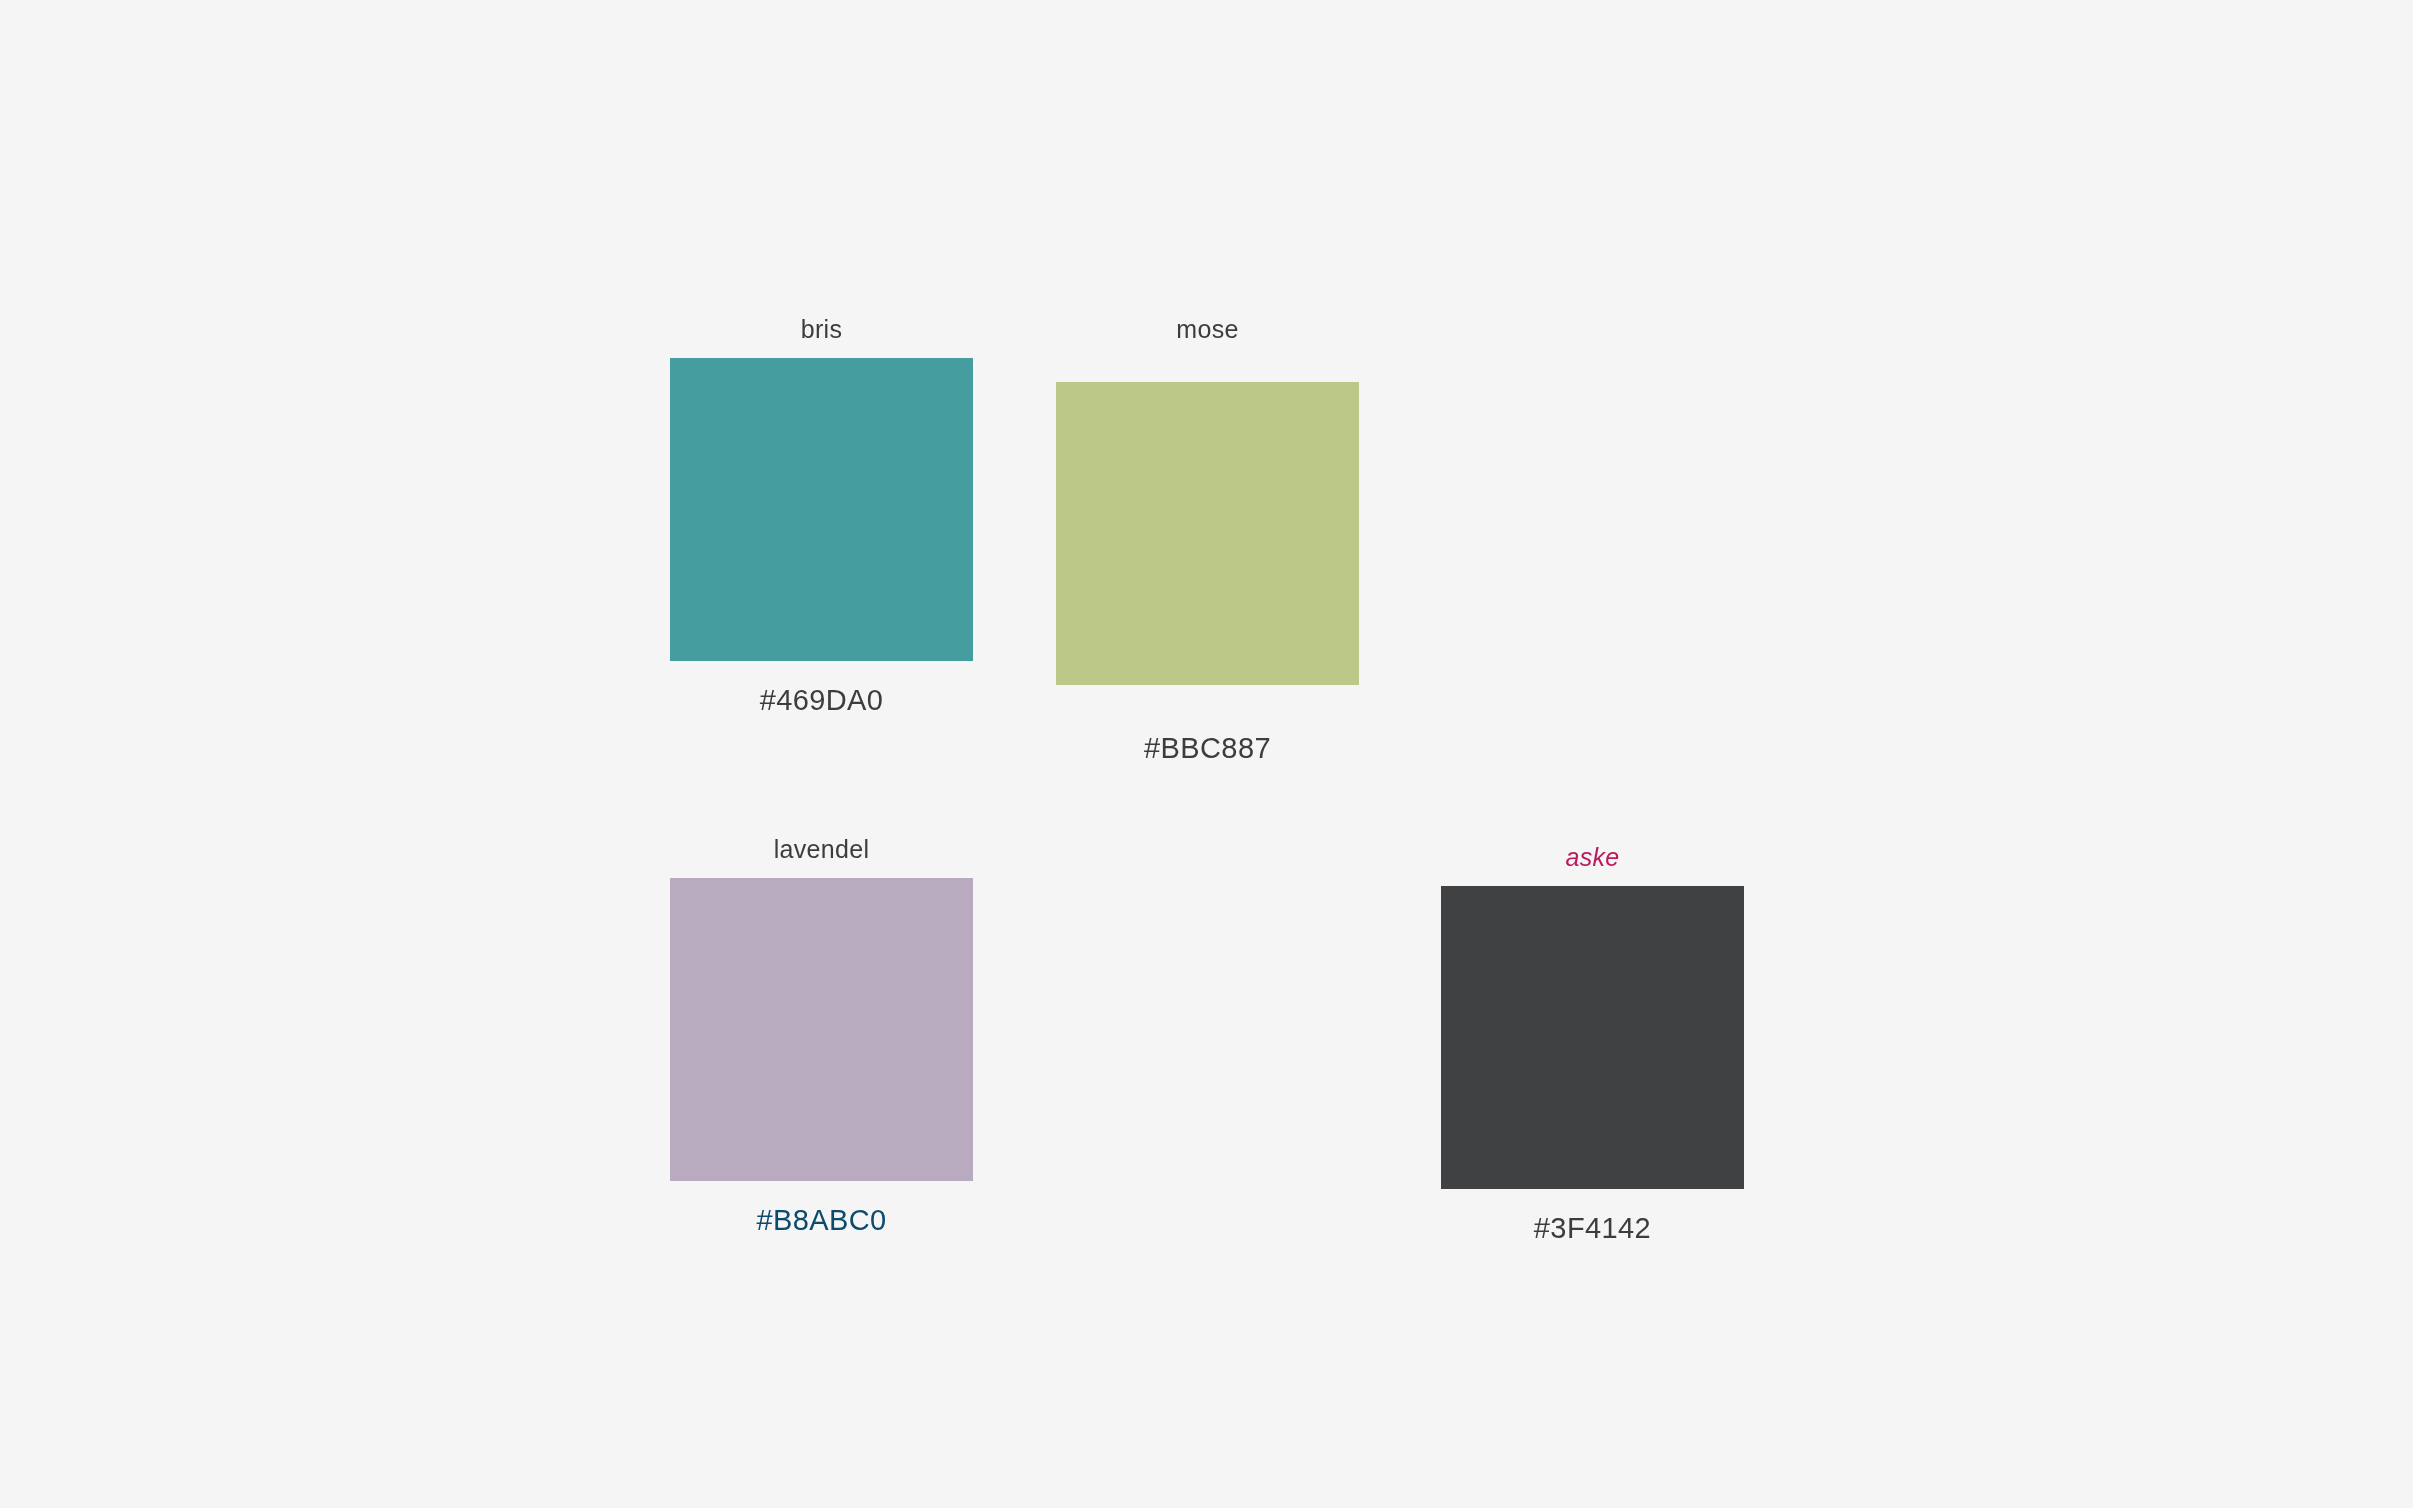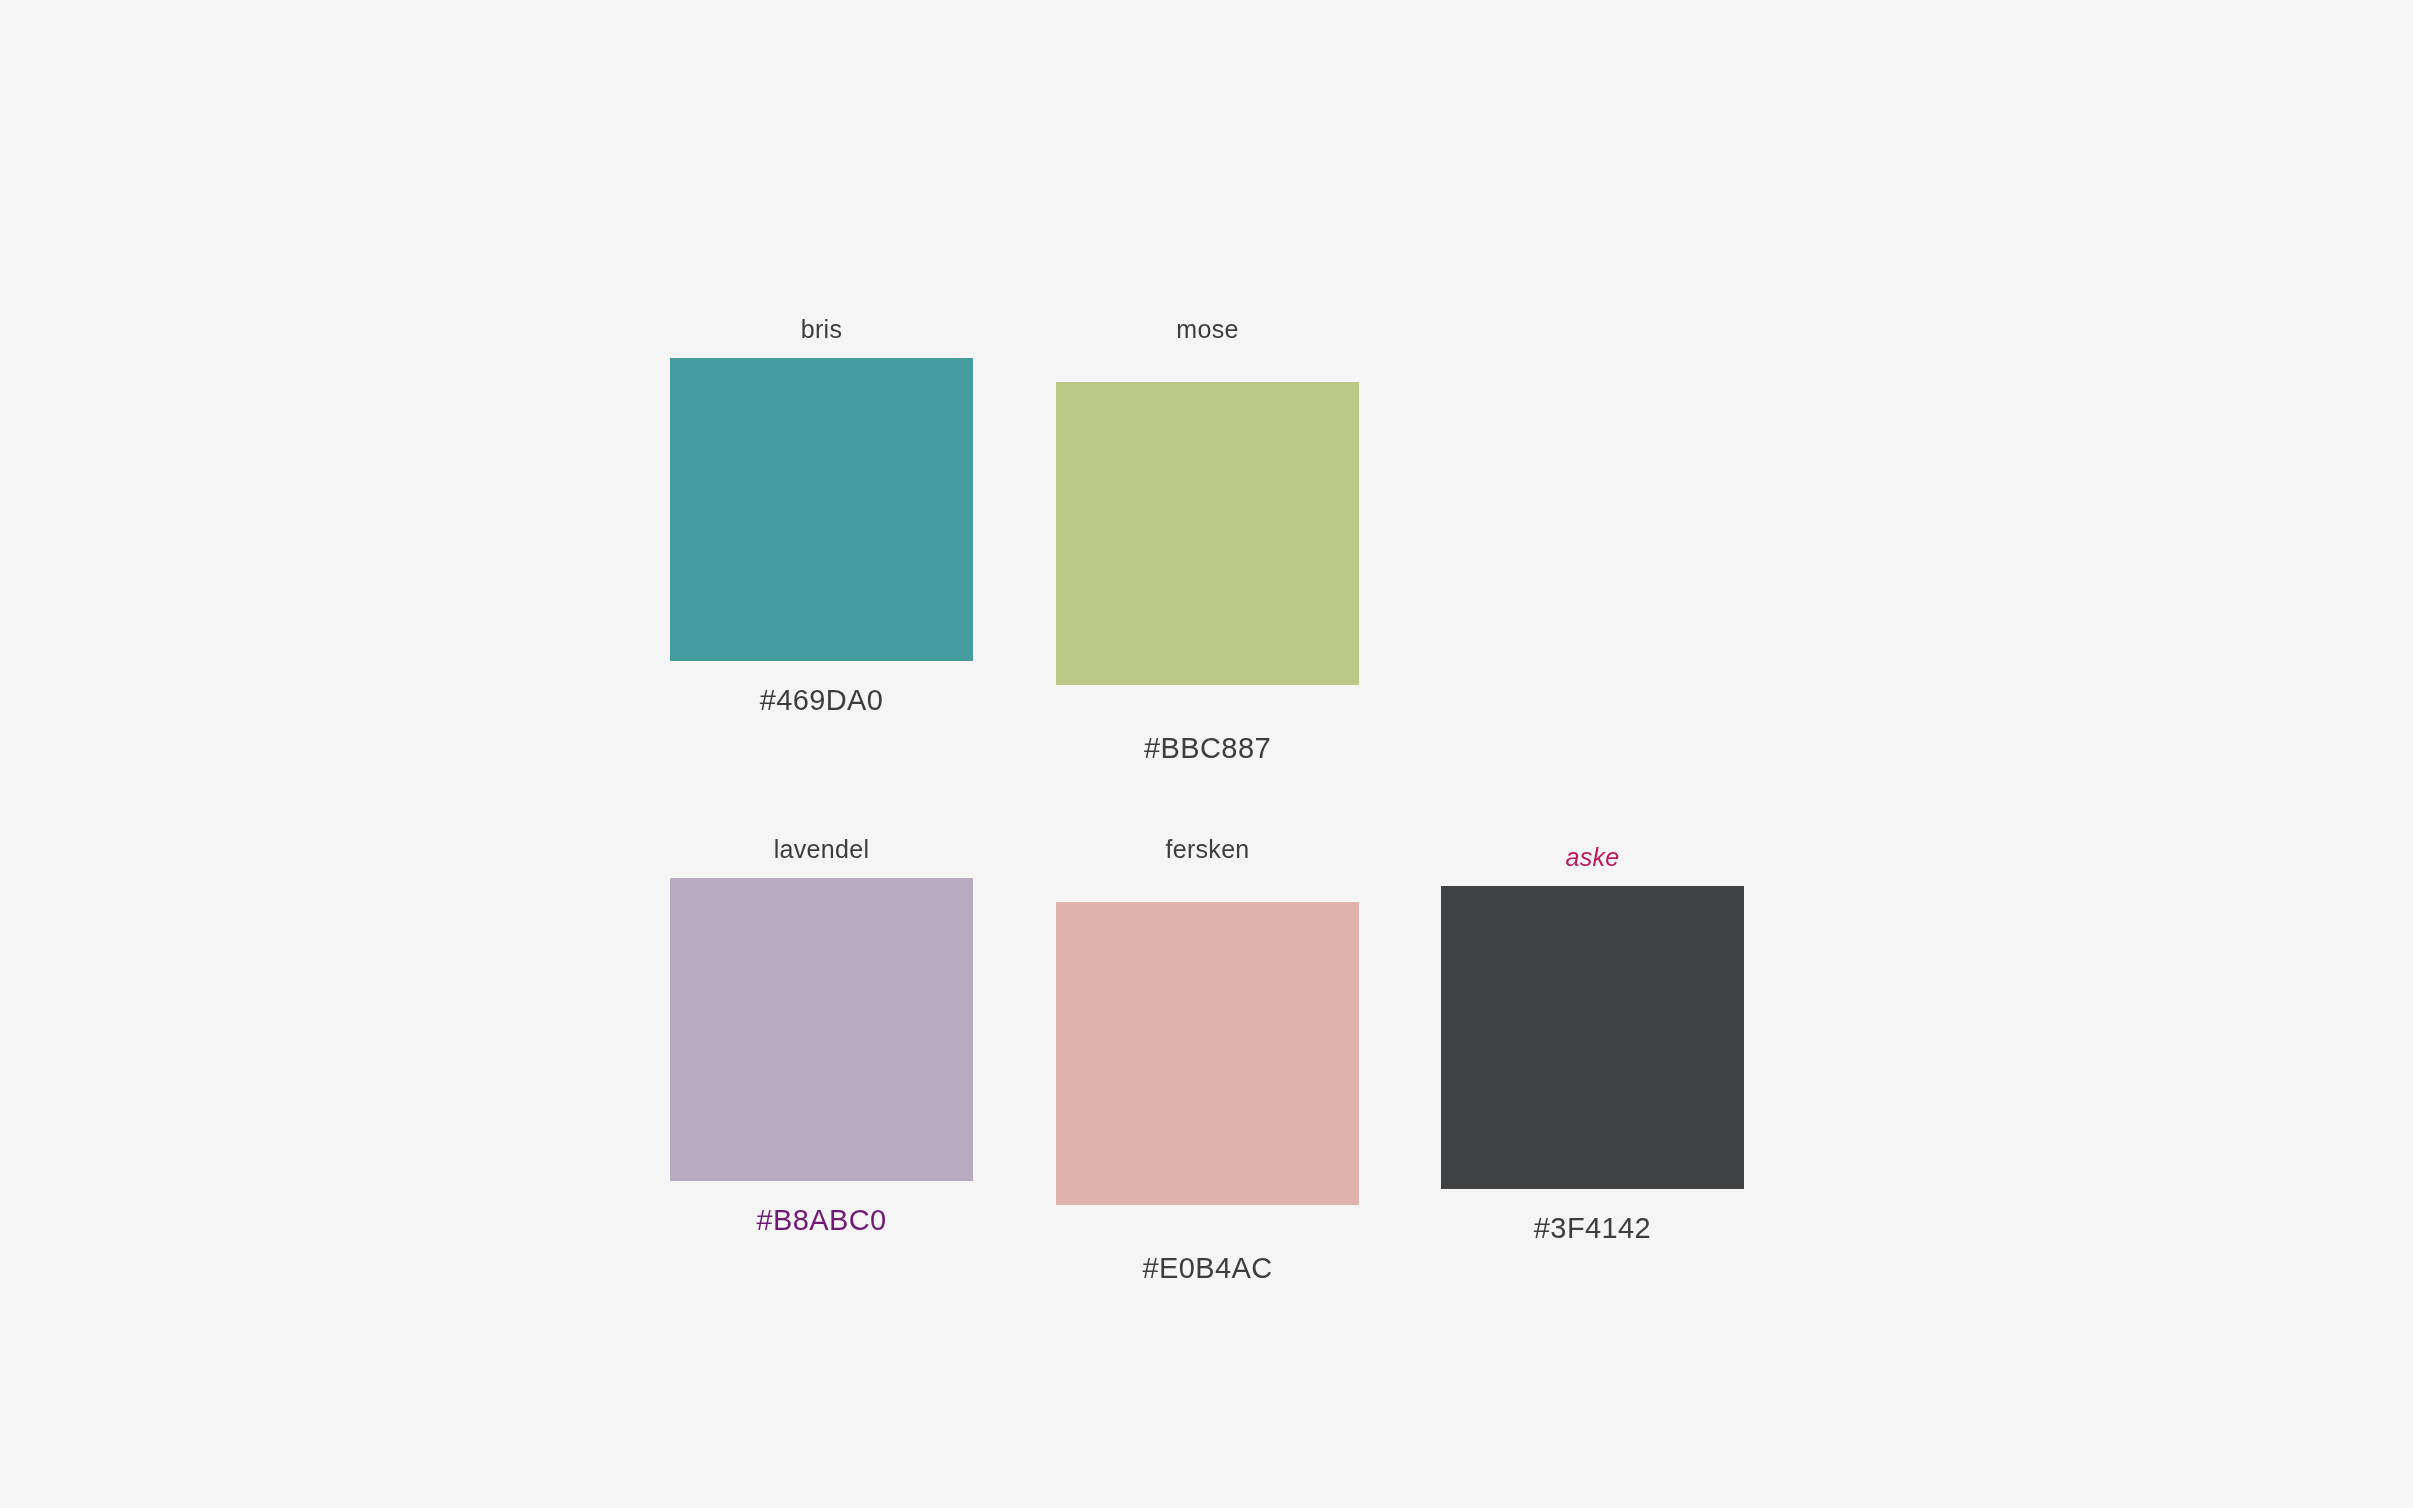--- a/index.html
+++ b/index.html
@@ -82,28 +82,23 @@
   <div class="swatch-cell col-1 row-0">
     <div class="swatch-name" style="color: rgb(59, 61, 62);">mose</div>
     <div class="swatch-chip" style="background-color: rgb(187, 200, 135);"></div>
     <div class="swatch-hex" style="color: rgb(59, 61, 62);">#BBC887</div>
   </div>
 
 
   <div class="swatch-cell col-0 row-1">
     <div class="swatch-name" style="color: rgb(59, 61, 62);">lavendel</div>
     <div class="swatch-chip" style="background-color: rgb(184, 171, 192);"></div>
-    <div class="swatch-hex" style="color: #701a75;">#B8ABC0</div>
+    <div class="swatch-hex" style="color: #0c4a6e;">#B8ABC0</div>
   </div>
 
-  <div class="swatch-cell col-1 row-1">
-    <div class="swatch-name" style="color: rgb(59, 61, 62);">fersken</div>
-    <div class="swatch-chip" style="background-color: rgb(224, 180, 172);"></div>
-    <div class="swatch-hex" style="color: rgb(59, 61, 62);">#E0B4AC</div>
-  </div>
 
   <div class="swatch-cell col-2 row-1 shifted">
     <div class="swatch-name" style="color: #be185d; font-style: italic;">aske</div>
     <div class="swatch-chip" style="background-color: rgb(63, 65, 66);"></div>
     <div class="swatch-hex" style="color: rgb(59, 61, 62);">#3F4142</div>
   </div>
 
 </div>
 
 

